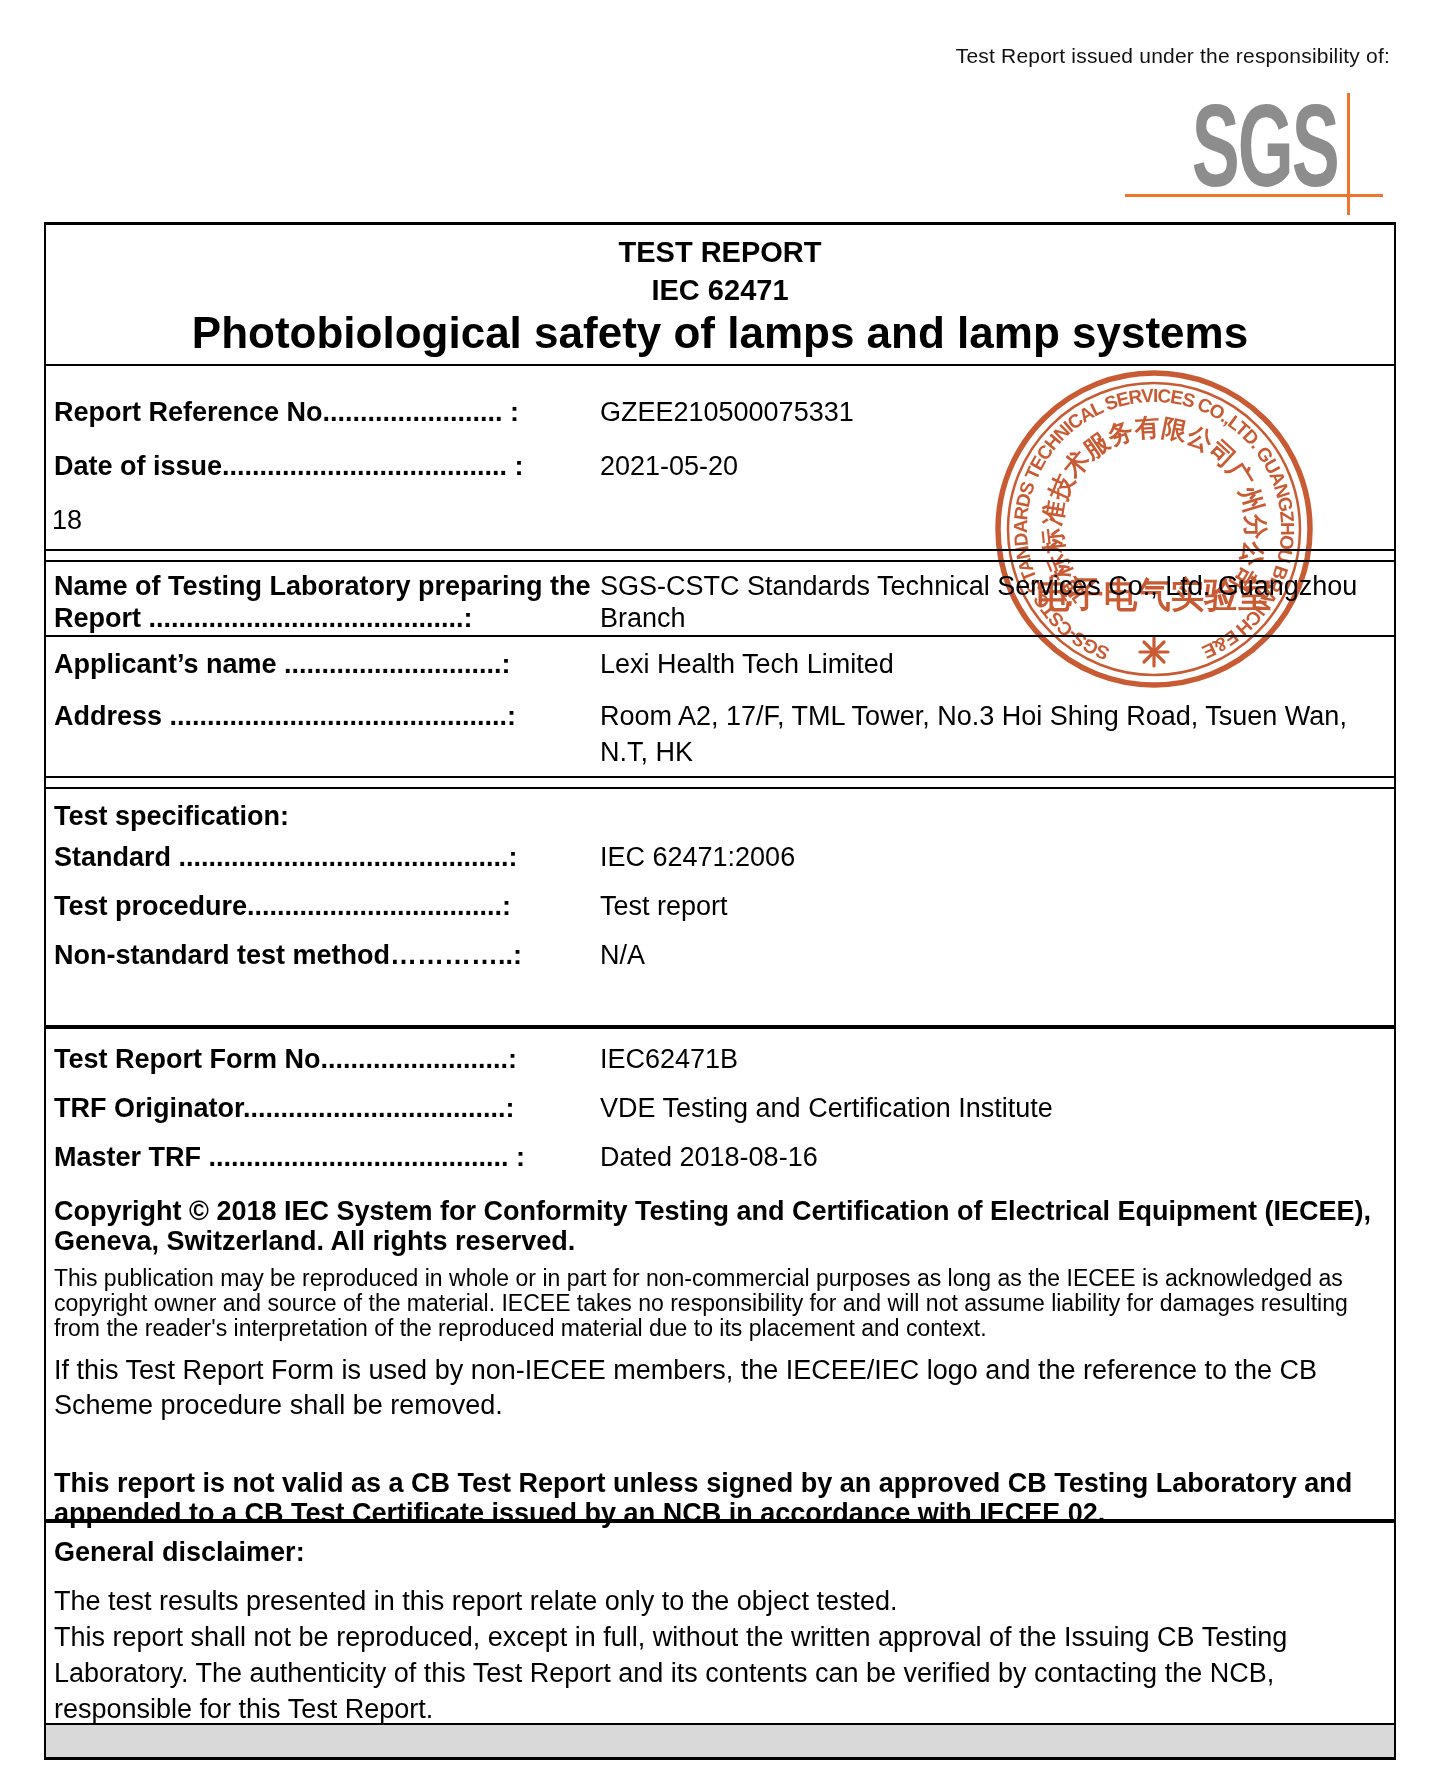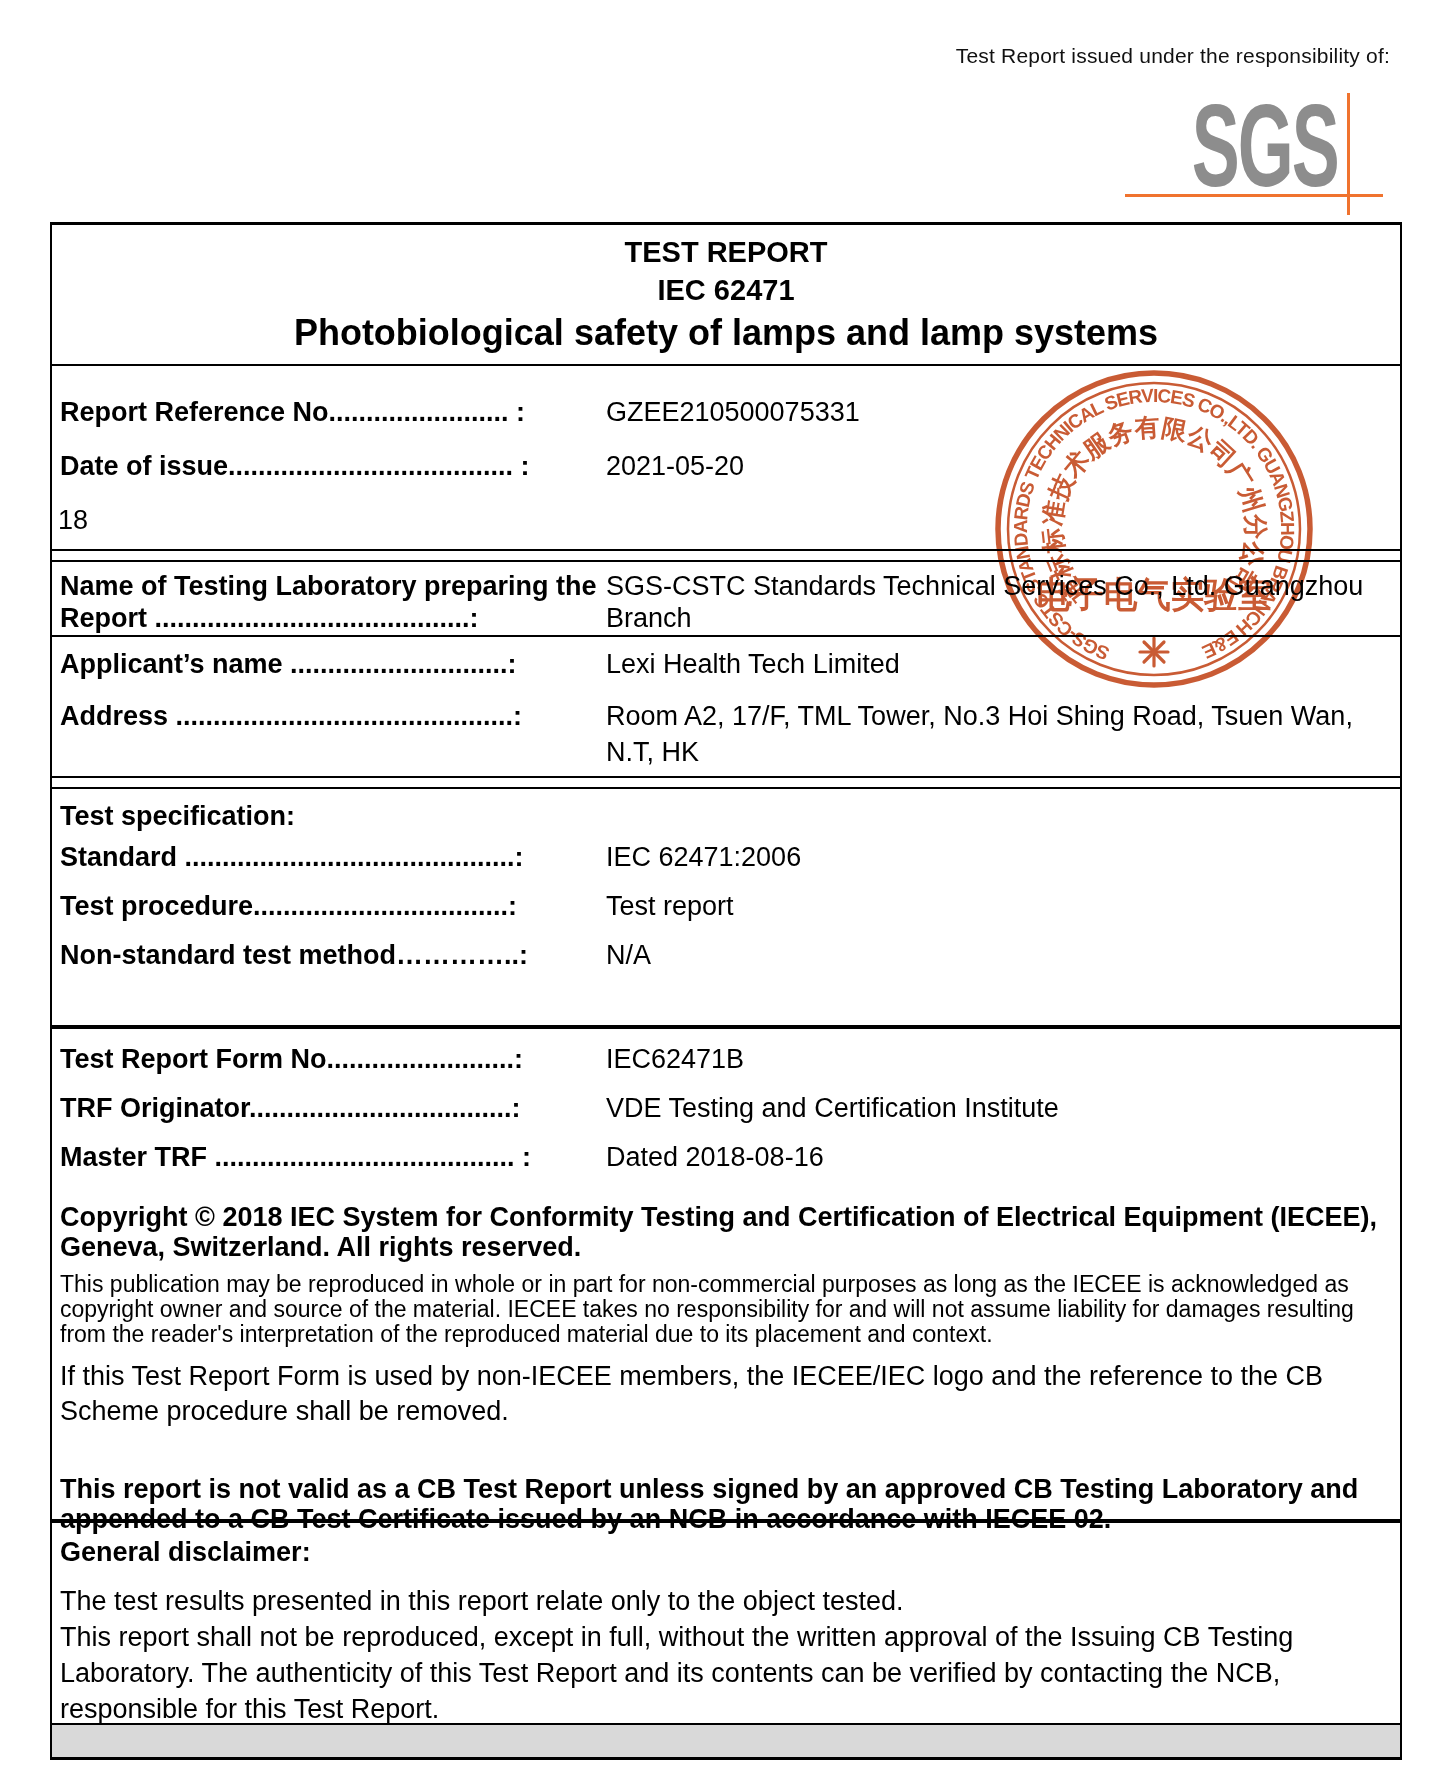--- a/index.html
+++ b/index.html
@@ -15,27 +15,27 @@
   .sgs-logo-text {
     position: absolute; top: 88px; right: 94px;
     font-size: 116px; font-weight: bold; color: #8d8d8d; line-height: 1;
     transform: scaleX(0.62); transform-origin: 100% 50%; letter-spacing: -3px;
   }
   .sgs-hline { position: absolute; left: 1125px; top: 194px; width: 258px; height: 3px; background: #f0732e; }
   .sgs-vline { position: absolute; left: 1347px; top: 93px; width: 3px; height: 122px; background: #f0732e; }
 
   
   .doc-table {
-    position: absolute; left: 50px; top: 222px; width: 1352px;
+    position: absolute; left: 44px; top: 222px; width: 1352px;
     border: 2px solid #000; border-top-width: 3px; border-bottom-width: 3px;
     background: transparent; font-size: 27px; line-height: 1.3;
   }
   .sec-title { height: 141px; border-bottom: 2px solid #000; text-align: center; padding-top: 8px; }
   .sec-title .t1, .sec-title .t2 { font-size: 29px; font-weight: bold; line-height: 38px; }
-  .sec-title .t3 { font-size: 36px; font-weight: bold; line-height: 48px; }
+  .sec-title .t3 { font-size: 44px; font-weight: bold; line-height: 48px; }
 
   .sec-b { height: 183px; padding-top: 20px; }
   .row { display: flex; }
   .row .lbl { flex: 0 0 548px; padding-left: 8px; font-weight: bold; }
   .row .val { flex: 1; padding-left: 6px; }
   .sec-b .row { height: 54px; align-items: center; }
 
   .sep { height: 13px; border-top: 2px solid #000; border-bottom: 2px solid #000; }
 
   .sec-c { height: 214px; border-radius: 21px; }
@@ -43,21 +43,21 @@
   .row-applicant { height: 55px; align-items: center; }
   .row-address { padding-top: 6px; line-height: 36px; }
 
   .sec-d { height: 240px; border-bottom: 4px solid #000; }
   .sec-d .heading { padding: 10px 0 0 8px; font-weight: bold; line-height: 34px; }
   .sec-d .row { height: 49px; align-items: center; }
   .sec-d .row:first-of-type { margin-top: 1px; }
 
   .sec-e { height: 494px; border-bottom: 4px solid #000; padding-top: 6px; }
   .sec-e .row { height: 49px; align-items: center; }
-  .para-bold { margin: 20px 8px 0 8px; font-weight: bold; line-height: 30px; }
+  .para-bold { margin: 14px 8px 0 8px; font-weight: bold; line-height: 30px; }
   .para-small { margin: 10px 8px 0 8px; font-size: 23px; line-height: 25px; }
   .para-note { margin: 12px 8px 0 8px; line-height: 35px; }
   .para-valid { margin: 45px 8px 0 8px; font-weight: bold; line-height: 30px; }
 
   .sec-f { height: 200px; }
   .sec-f .heading { padding: 12px 0 0 8px; font-weight: bold; line-height: 34px; }
   .sec-f .d1 { margin: 14px 8px 0 8px; line-height: 36px; }
   .sec-f .d2 { margin: 0 8px 0 8px; line-height: 36px; }
 
   .gray-bar { height: 34px; border-top: 2px solid #000; background: #d9d9d9; }

